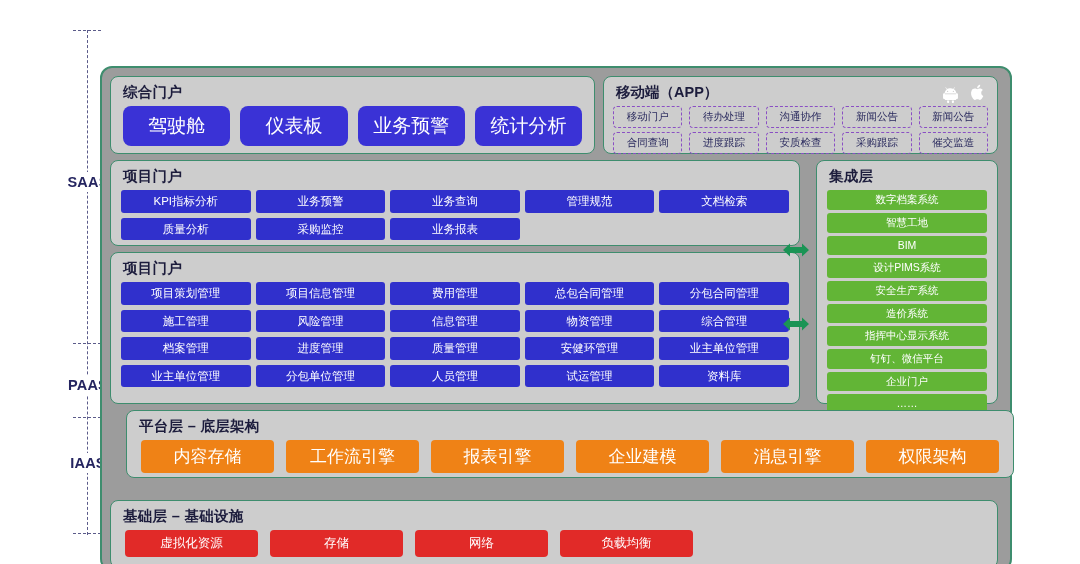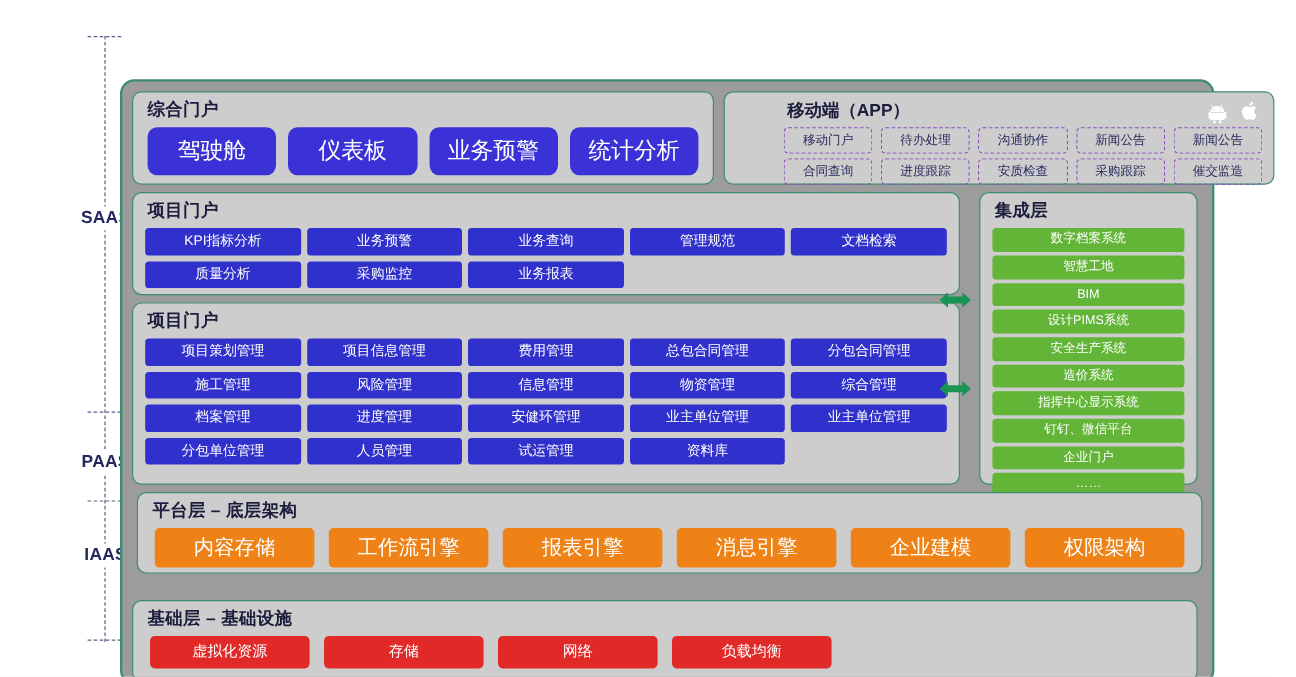--- a/index.html
+++ b/index.html
@@ -92,21 +92,21 @@
     white-space: nowrap; background: transparent;
   }
 
   
   #portal-panel { left: 8px; top: 8px; width: 485px; height: 78px; }
   #portal-panel .row {
     display: grid; grid-template-columns: repeat(4, 1fr);
     gap: 10px; padding: 0 12px;
   }
 
-  #mobile-panel { left: 501px; top: 8px; width: 459px; height: 78px; padding-left: 40px; }
+  #mobile-panel { left: 501px; top: 8px; width: 395px; height: 78px; }
   #mobile-panel .mtitle {
     font-size: 14.5px; font-weight: 700; color: #1c1c3c;
     padding: 6px 0 4px 12px;
   }
   #mobile-panel .grid { gap: 4px 7px; padding: 0 9px; }
   .os-icons {
     position: absolute; right: 10px; top: 5px;
     display: flex; gap: 9px; align-items: center;
   }
   .os-icons svg { display: block; }
@@ -123,21 +123,21 @@
     display: flex; flex-direction: column; gap: 3px;
     padding: 0 10px 6px 10px;
   }
 
   
   .arrow { position: absolute; left: 680px; }
   #arrow-top { top: 172px; }
   #arrow-bottom { top: 246px; }
 
   
-  #paas-panel { left: 12px; top: 342px; width: 888px; height: 68px; }
+  #paas-panel { left: 24px; top: 342px; width: 888px; height: 68px; }
   #paas-panel .grid { grid-template-columns: repeat(6, 1fr); gap: 12px; padding: 0 14px; }
 
   #iaas-panel { left: 8px; top: 432px; width: 888px; height: 68px; }
   #iaas-panel .grid {
     grid-template-columns: repeat(6, 1fr); gap: 12px; padding: 0 14px;
   }
 </style>
 </head>
 <body>
 
@@ -213,20 +213,21 @@
         <div class="btn-blue">费用管理</div>
         <div class="btn-blue">总包合同管理</div>
         <div class="btn-blue">分包合同管理</div>
         <div class="btn-blue">施工管理</div>
         <div class="btn-blue">风险管理</div>
         <div class="btn-blue">信息管理</div>
         <div class="btn-blue">物资管理</div>
         <div class="btn-blue">综合管理</div>
         <div class="btn-blue">档案管理</div>
         <div class="btn-blue">进度管理</div>
+        <div class="btn-blue">质量管理</div>
         <div class="btn-blue">安健环管理</div>
         <div class="btn-blue">业主单位管理</div>
         <div class="btn-blue">业主单位管理</div>
         <div class="btn-blue">分包单位管理</div>
         <div class="btn-blue">人员管理</div>
         <div class="btn-blue">试运管理</div>
         <div class="btn-blue">资料库</div>
       </div>
     </div>
 
@@ -256,22 +257,22 @@
         <path d="M1 10 8 3.5v3.6h12V3.5L27 10l-7 6.5v-3.6H8v3.6Z" fill="#1a9455"></path>
       </svg>
     </div>
 
     <div class="panel" id="paas-panel">
       <div class="panel-title">平台层 – 底层架构</div>
       <div class="grid">
         <div class="btn-orange">内容存储</div>
         <div class="btn-orange">工作流引擎</div>
         <div class="btn-orange">报表引擎</div>
+        <div class="btn-orange">企业建模</div>
         <div class="btn-orange">消息引擎</div>
-        <div class="btn-orange">企业建模</div>
         <div class="btn-orange">权限架构</div>
       </div>
     </div>
 
     <div class="panel" id="iaas-panel">
       <div class="panel-title">基础层 – 基础设施</div>
       <div class="grid">
         <div class="btn-red">虚拟化资源</div>
         <div class="btn-red">存储</div>
         <div class="btn-red">网络</div>

